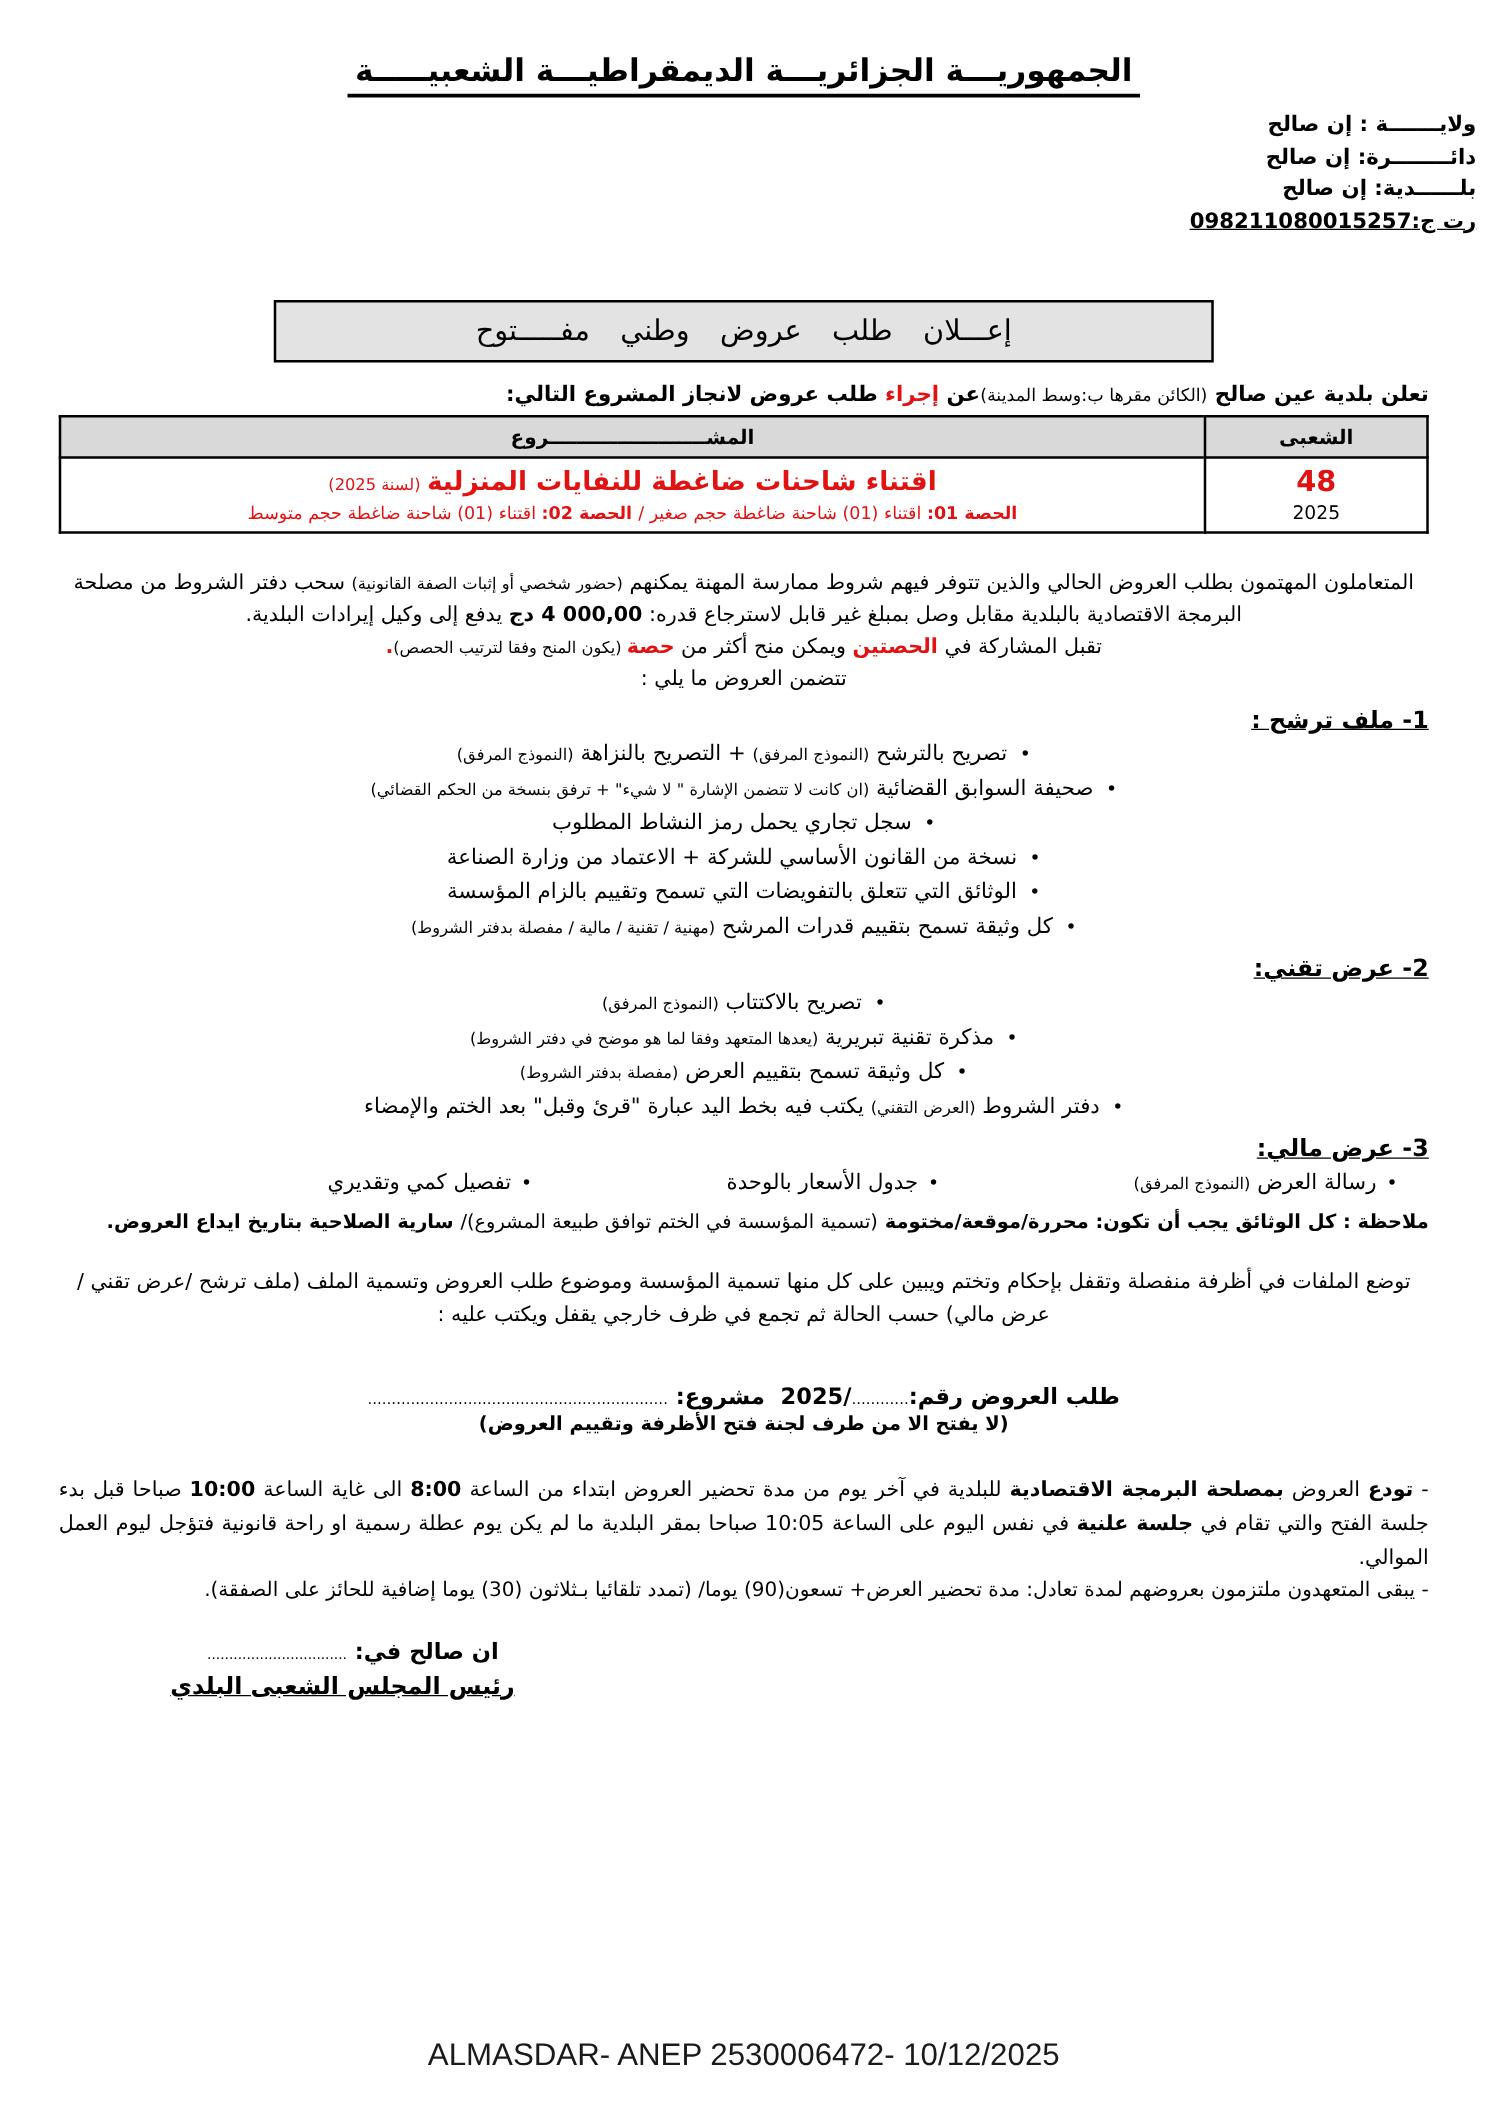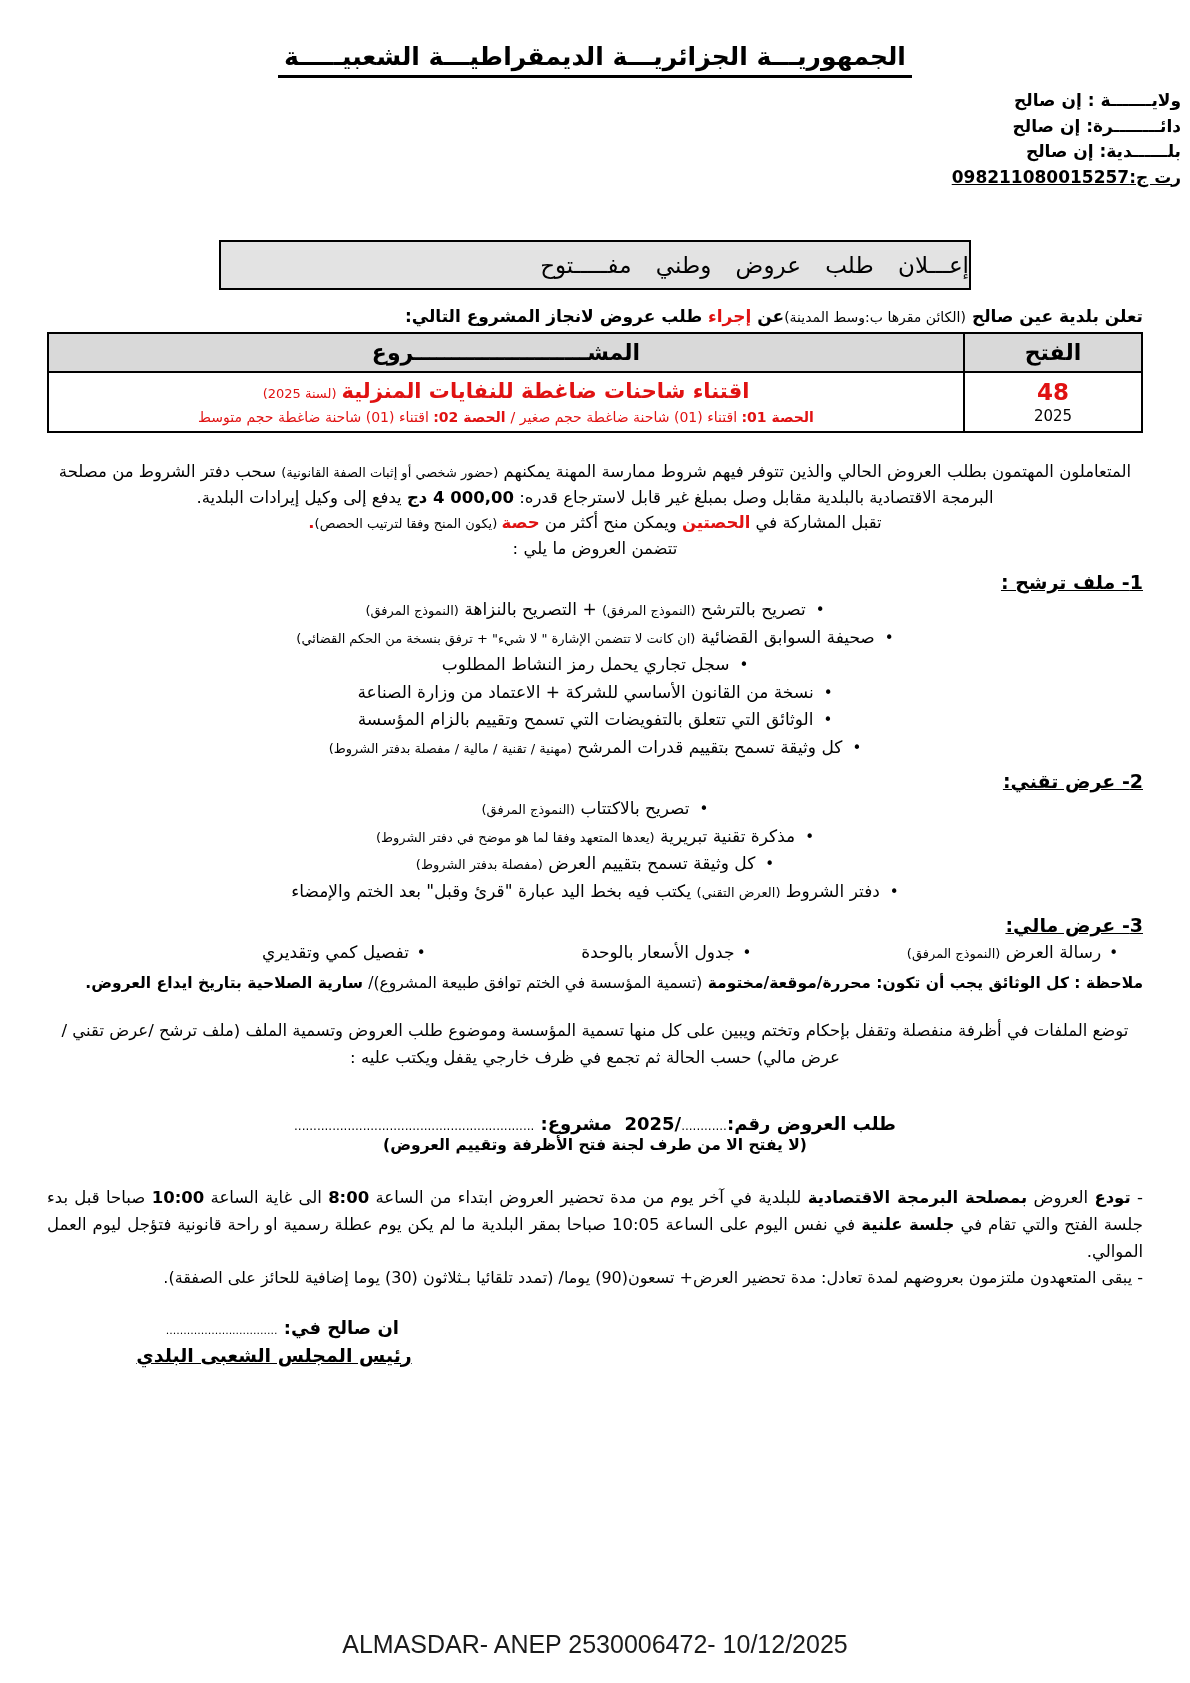--- a/index.html
+++ b/index.html
@@ -16,33 +16,33 @@
   .header-info{
     width:fit-content;margin-left:-39px;margin-right:auto;direction:rtl;
     text-align:right;font-weight:bold;font-size:17px;line-height:1.5;
     margin-right:auto;float:left;
   }
   
   .header-info{float:none;margin-left:0;margin-right:-38px;margin-left:auto;}
   .header-info .rc{text-decoration:underline;}
   .banner{
     width:748px;margin:50px auto 16px auto;border:2px solid #000;
-    background:var(--banner_bg,#e3e3e3);
+    background:var(--banner_bg,#e3e3e3);text-align:center;
     font-size:23px;padding:10px 0;word-spacing:17px;letter-spacing:1px;
   }
   .intro{font-size:17px;font-weight:bold;margin:8px 0 6px 0;}
   .intro .small{font-weight:normal;font-size:14px;}
   .intro .red{color:var(--red,#e01212);}
   table.project{
     width:100%;border-collapse:collapse;margin:2px 0 26px 0;
   }
   table.project td{border:2px solid #000;}
   td.th{
     background:var(--table_header_bg,#d9d9d9);
-    font-weight:bold;font-size:22px;padding:6px 8px;
+    font-weight:bold;font-size:16px;padding:6px 8px;
   }
   td.num-h{width:160px;text-align:center;}
   td.proj-h{text-align:center;}
   td.body-cell{padding:6px 8px;text-align:center;vertical-align:middle;}
   .proj-title{color:var(--red,#e01212);font-weight:bold;font-size:21px;}
   .proj-year{color:var(--red,#e01212);font-size:13px;font-weight:normal;}
   .lots{color:var(--red,#e01212);font-size:14px;margin-top:6px;}
   .lots b{font-weight:bold;}
   .num-val{color:var(--red,#e01212);font-weight:bold;font-size:23px;line-height:1.2;}
   .num-year{font-size:15px;}
@@ -107,21 +107,21 @@
 
   <div class="banner">إعـــلان طلب عروض وطني مفـــــتوح</div>
 
   <div class="intro">
     <span>تعلن بلدية عين صالح </span><span class="small">(الكائن مقرها ب:وسط المدينة)</span><span>عن </span><span class="red">إجراء</span><span> طلب عروض لانجاز المشروع التالي:</span>
   </div>
 
   <table class="project">
     <tbody>
         <tr>
-      <td class="th num-h">الفتح</td>
+      <td class="th num-h">الشعبى</td>
       <td class="th proj-h">المشـــــــــــــــــــــــروع</td>
     </tr>
     <tr>
       <td class="body-cell" style="width:160px;">
         <div class="num-val">48</div>
         <div class="num-year">2025</div>
       </td>
       <td class="body-cell">
         <div>
           <span class="proj-title">اقتناء شاحنات ضاغطة للنفايات المنزلية</span>

